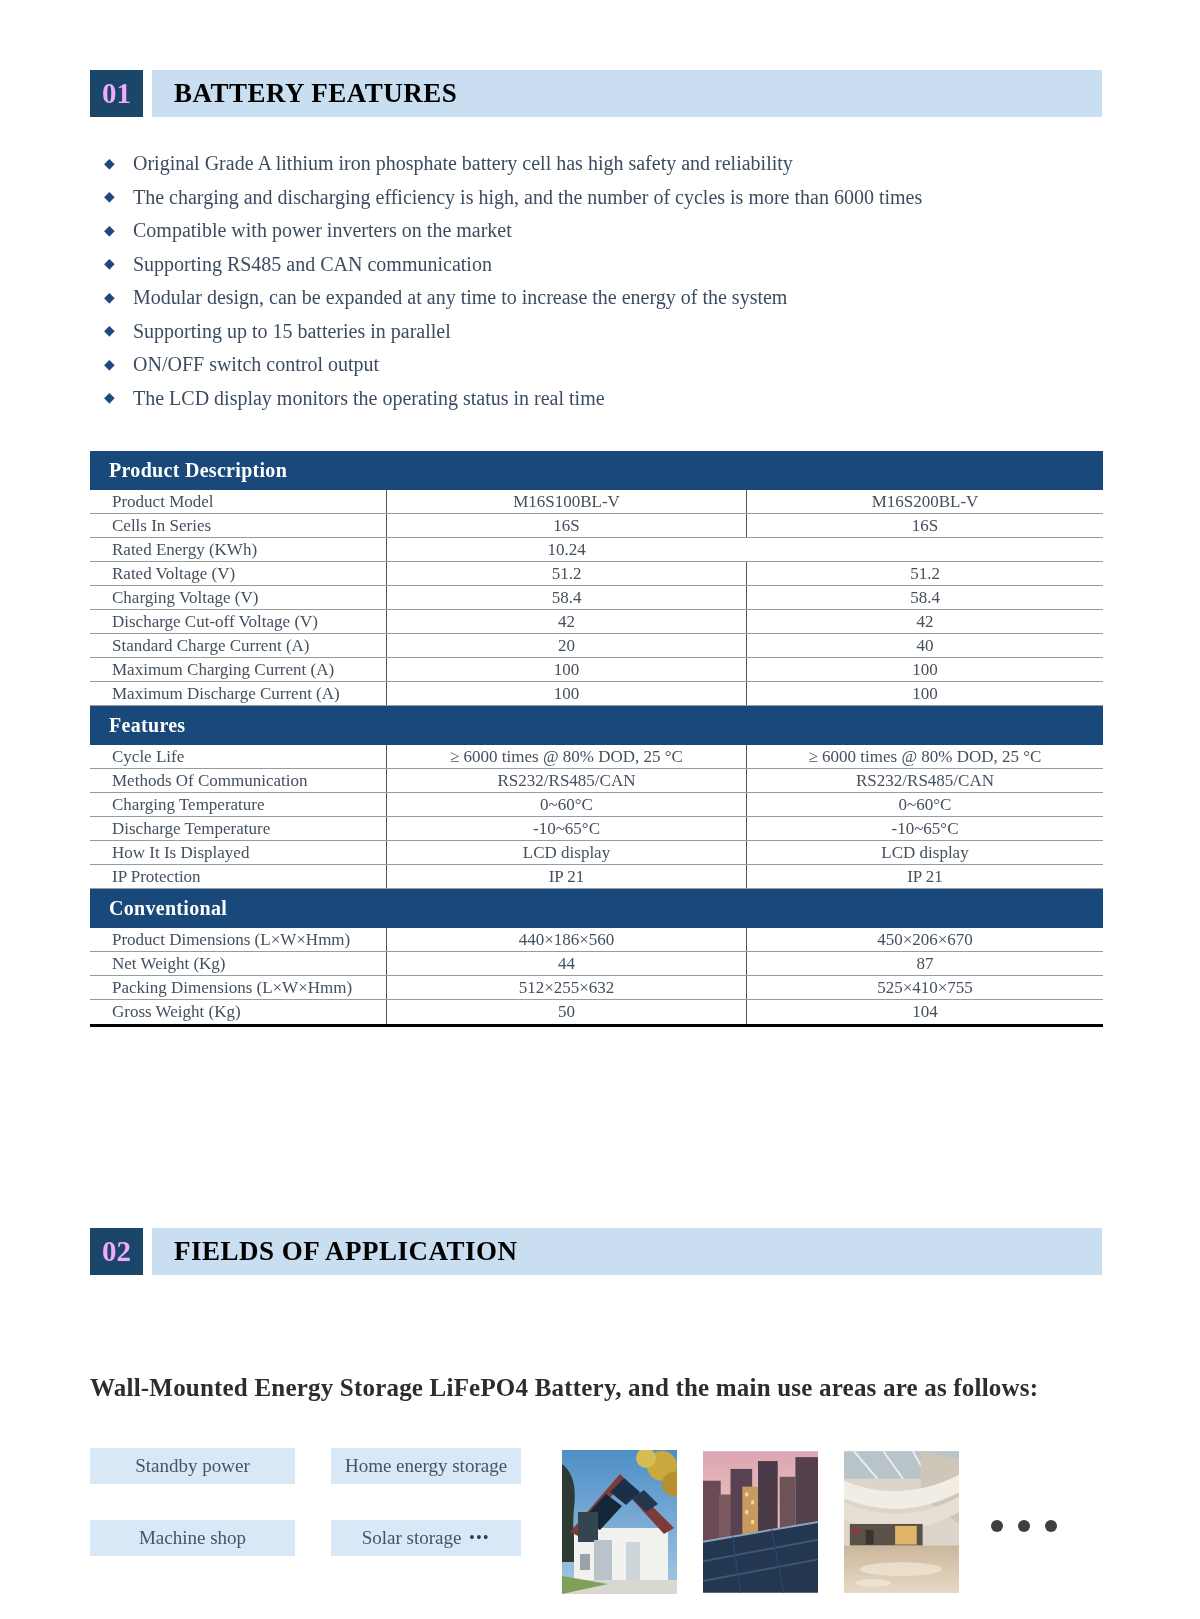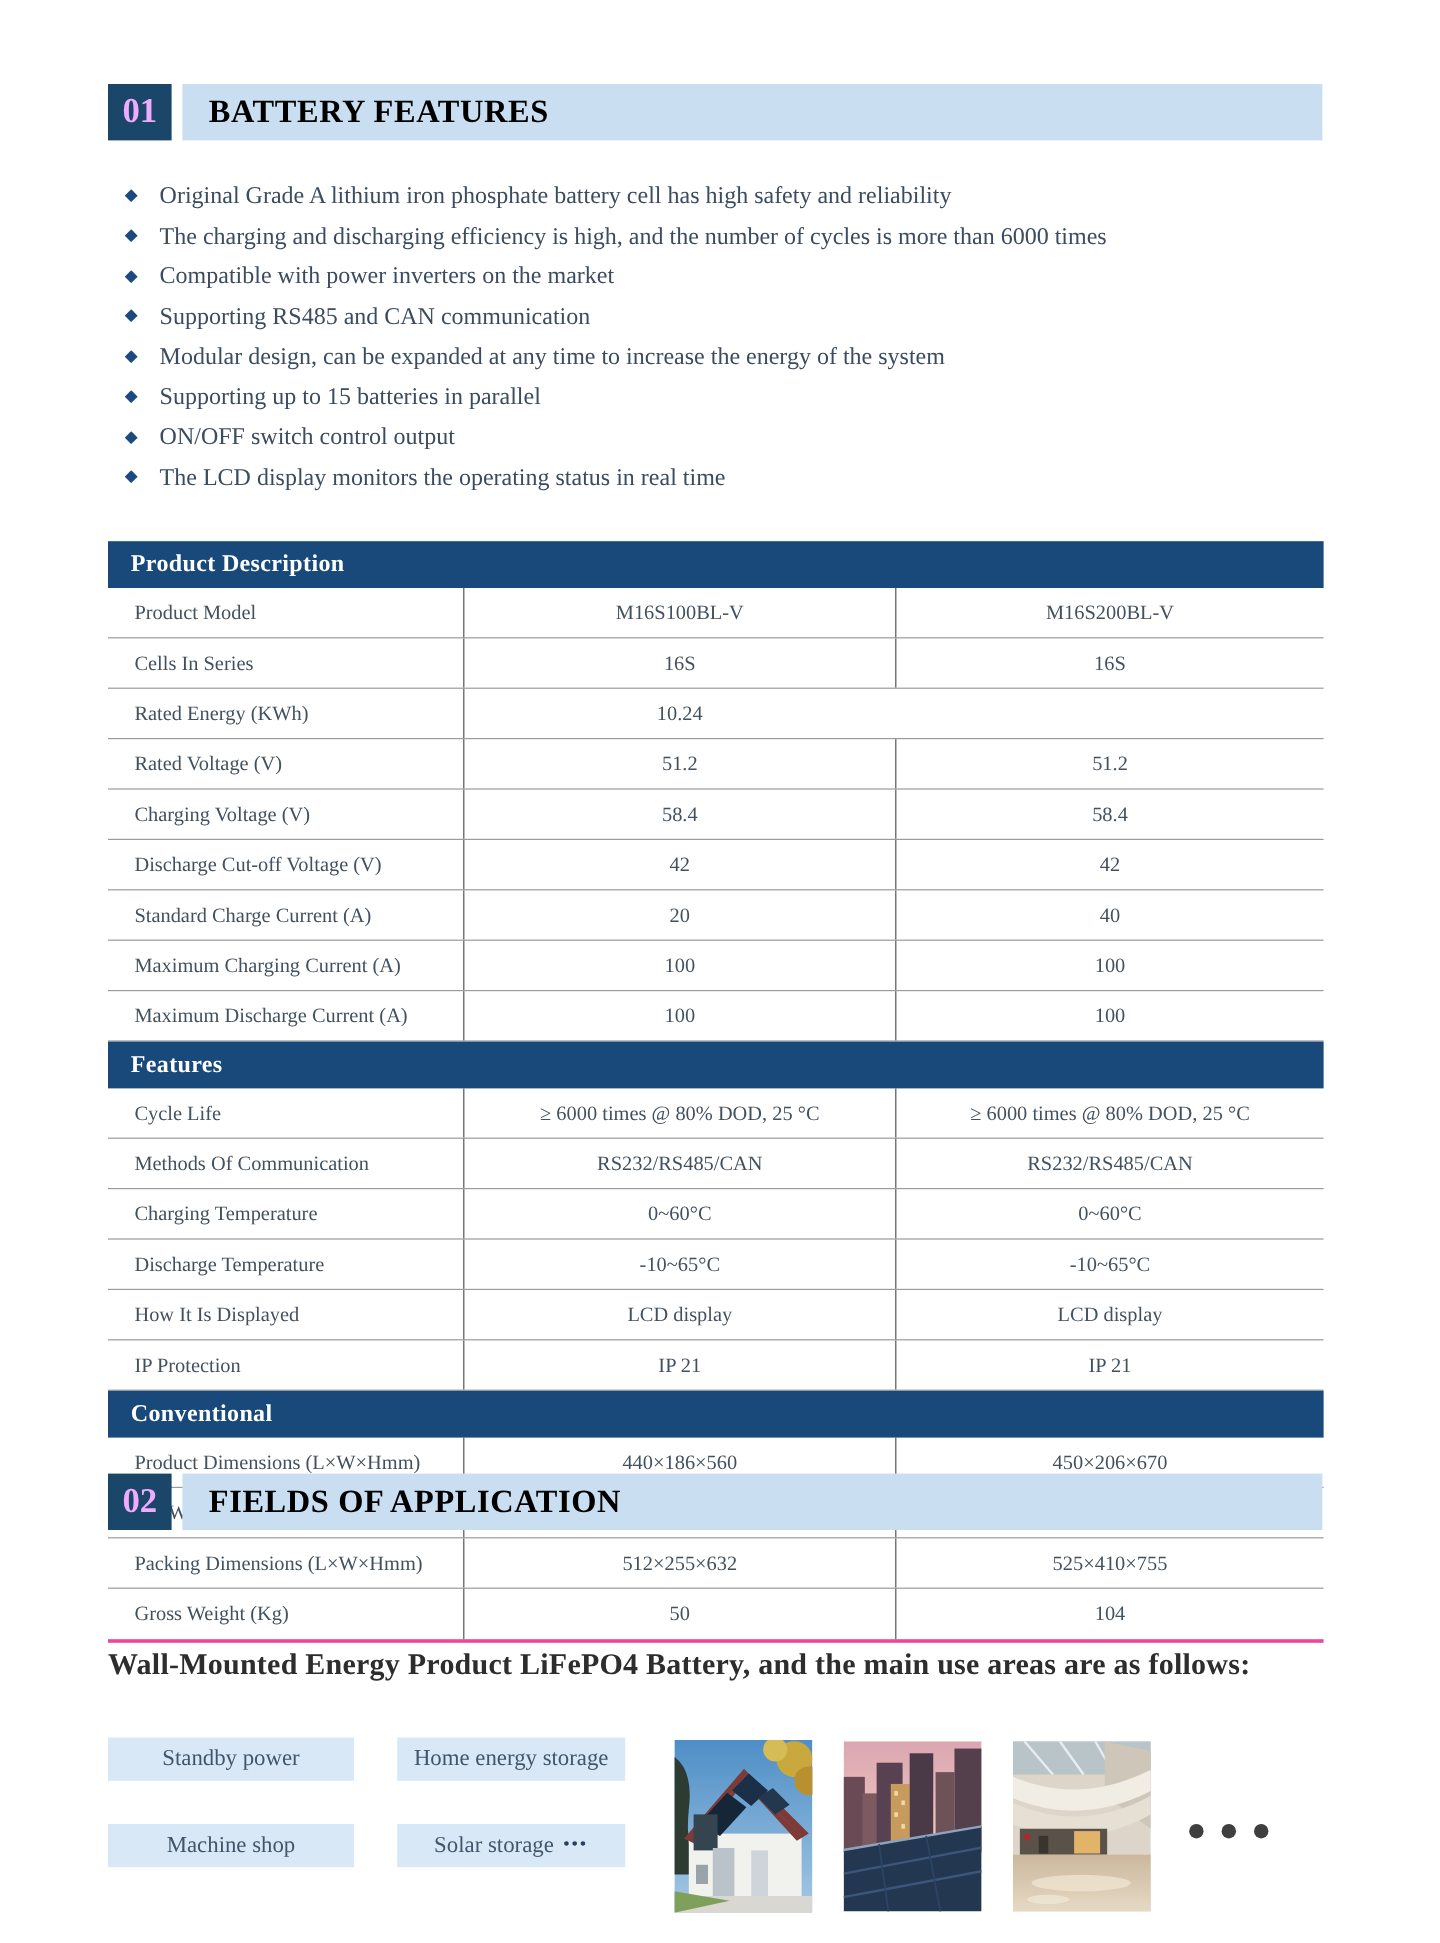--- a/index.html
+++ b/index.html
@@ -23,28 +23,28 @@
   #sec1 { top:70px; }
   #sec2 { top:1228px; }
 
   
   .bullets { position:absolute; left:104px; top:147px; width:940px; list-style:none; margin:0; padding:0; }
   .bullets li { display:flex; align-items:center; height:33.5px; }
   .b-diamond { color:#1C4A7E; font-size:14px; width:29px; flex:none; line-height:1; }
   .b-text { font-size:20px; color:#3C4C60; white-space:nowrap; }
 
   
-  .spec { position:absolute; left:90px; top:451px; width:1013px; border-bottom:3px solid #ec4899; }
+  .spec { position:absolute; left:90px; top:451px; width:1013px; border-bottom:3px solid #000000; }
   .spec-sec-header {
     height:39px; background:#19497B; color:#ffffff; display:flex; align-items:center;
     padding-left:19px; box-sizing:border-box; font-size:20px; font-weight:bold; letter-spacing:0.3px;
   }
   .spec-row {
     display:grid; grid-template-columns:296px 360px 357px;
-    height:42px; box-sizing:border-box; border-bottom:1px solid #9B9B9B;
+    height:24px; box-sizing:border-box; border-bottom:1px solid #9B9B9B;
   }
   .spec-section:last-child .spec-rows .spec-row:last-child { border-bottom:none; }
   .cell { display:flex; align-items:center; font-size:17px; color:#43505E; overflow:hidden; }
   .cell.label { padding-left:22px; }
   .cell.val { justify-content:center; border-left:1px solid #555555; }
 
   
   .app-heading {
     position:absolute; left:90px; top:1374px; font-size:25px; font-weight:bold;
     color:#2D2D2D; white-space:nowrap; letter-spacing:0.2px;
@@ -225,21 +225,21 @@
   </section>
     </div>
 
   <div class="sec-header" id="sec2">
     <div class="sec-num">02</div>
     <div class="sec-bar">
       <span class="sec-title">FIELDS OF APPLICATION</span>
     </div>
   </div>
 
-  <div class="app-heading">Wall-Mounted Energy Product LiFePO4 Battery, and the main use areas are as follows:</div>
+  <div class="app-heading">Wall-Mounted Energy Storage LiFePO4 Battery, and the main use areas are as follows:</div>
 
   <div class="chips">
       <div class="chip">
     <span>Standby power</span>
 
   </div>
       <div class="chip">
     <span>Home energy storage</span>
 
   </div>

